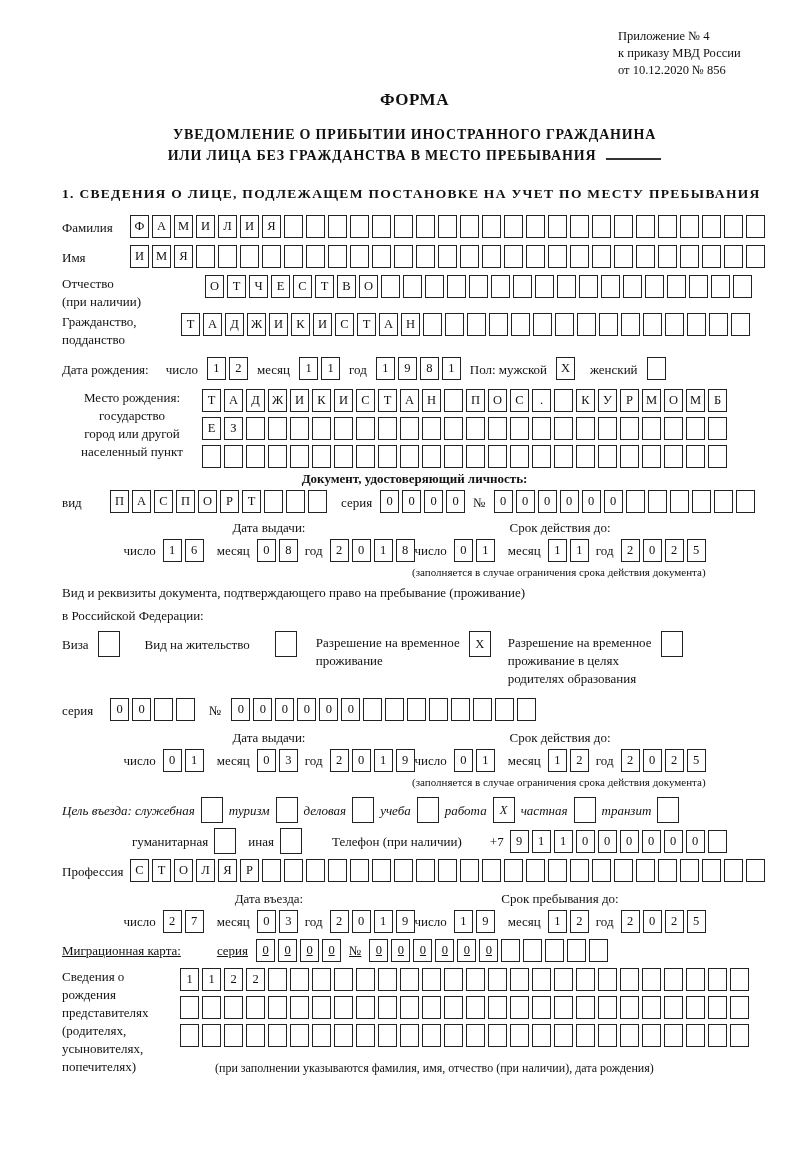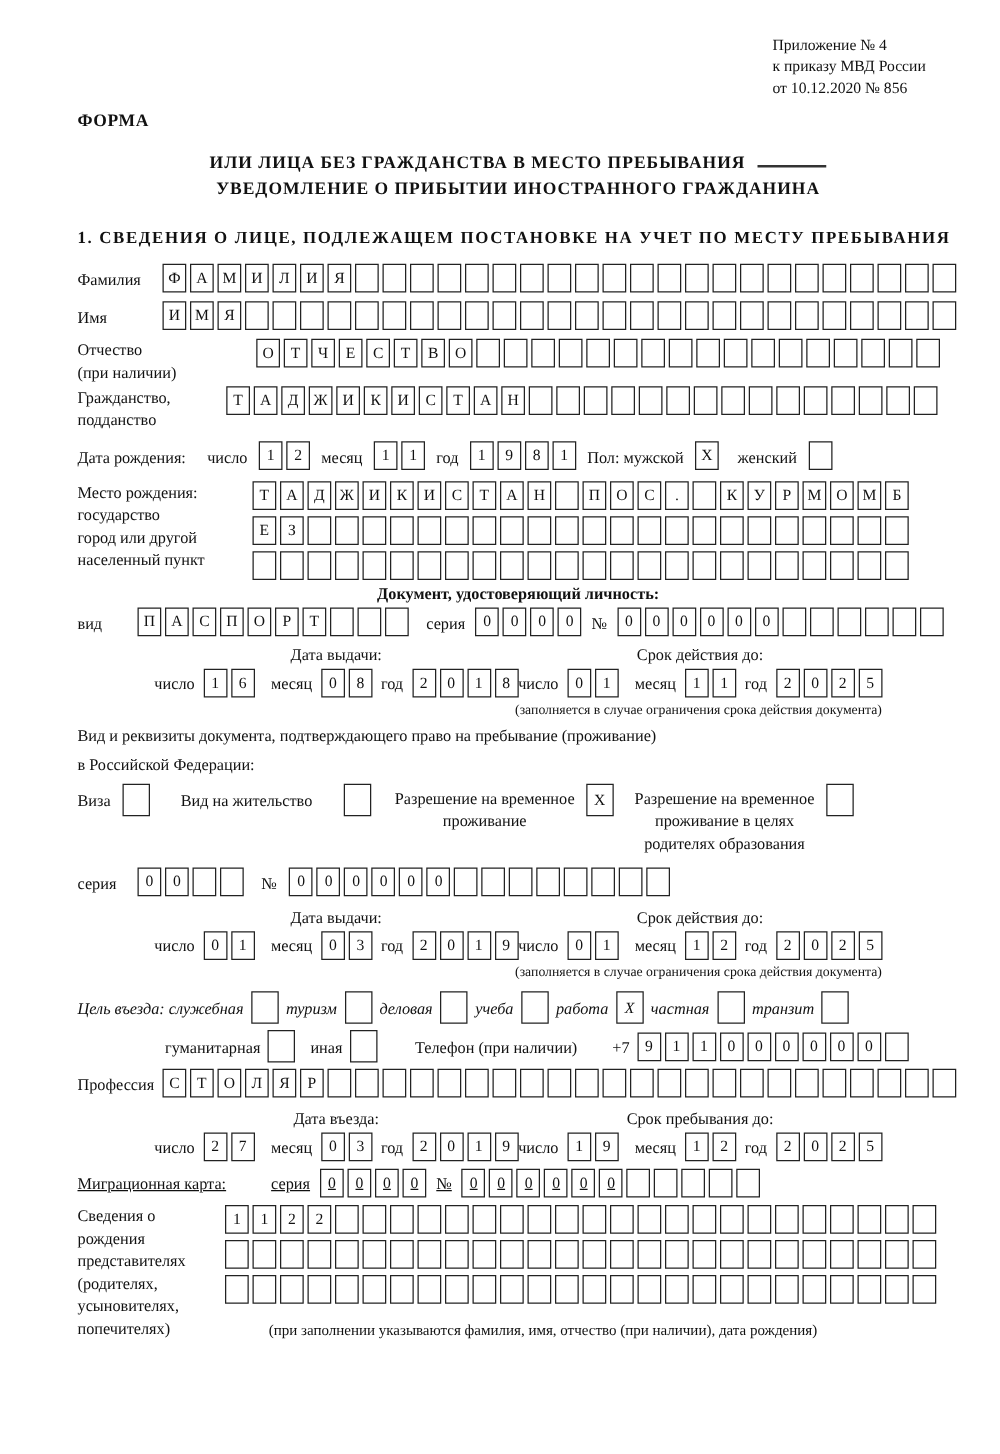--- a/index.html
+++ b/index.html
@@ -2,21 +2,21 @@
 <html><head>
 <meta charset="utf-8">
 <style>
   html,body{margin:0;padding:0;background:#fff;}
   body{width:800px;height:1163px;color:#111;font-family:"Liberation Serif","DejaVu Serif",serif;font-size:13px;overflow:hidden;}
   .page{padding:28px 33px 10px 62px;box-sizing:border-box;width:800px;height:1163px;position:relative;}
 
   
   .hdr{margin-left:556px;line-height:17px;font-size:12.5px;}
   .hdr .amend{font-size:11.5px;line-height:16px;margin-top:3px;}
-  .forma{text-align:left;font-weight:bold;font-size:14px;margin-top:11px;letter-spacing:.5px;}
+  .forma{text-align:center;font-weight:bold;font-size:17px;margin-top:11px;letter-spacing:.5px;}
 
   
   .title{margin-top:14px;text-align:center;font-weight:bold;font-size:14px;line-height:21px;letter-spacing:.8px;}
   .blank-line{display:inline-block;width:55px;border-bottom:2px solid #333;margin-left:10px;}
 
   .sec-head{margin-top:20px;font-weight:bold;font-size:13.5px;letter-spacing:1.3px;white-space:nowrap;}
 
   
   .fields{margin-top:13px;}
   .frow{display:flex;align-items:flex-start;margin-bottom:5px;}
@@ -33,21 +33,21 @@
   .date-cols{display:flex;justify-content:center;margin-bottom:4px;}
   .dhead{text-align:center;line-height:16px;margin-bottom:2px;}
   .dgroup{display:flex;align-items:center;gap:7px;}
   .dgroup .glabel{line-height:25px;}
   .dnote{font-size:11px;line-height:14px;margin-top:2px;white-space:nowrap;margin-left:-80px;text-align:right;}
 
   
   .para{line-height:19px;margin-top:4px;}
   .opt-row{display:flex;align-items:flex-start;gap:9px;margin-top:6px;margin-bottom:8px;}
   .optlabel{line-height:27px;}
-  .optml{text-align:center;line-height:18px;padding-top:3px;}
+  .optml{text-align:left;line-height:18px;padding-top:3px;}
   .purpose-row{display:flex;align-items:flex-start;gap:6px;margin-bottom:4px;}
   .purpose-row .optlabel{line-height:27px;}
   .indent70{margin-left:70px;}
 
   .mig-row{display:flex;align-items:center;gap:8px;margin-top:5px;margin-bottom:0;text-decoration:underline;}
 
   .rep-note{font-size:12px;line-height:15px;margin-top:9px;margin-left:35px;white-space:nowrap;}
 </style>
 </head>
 <body>
@@ -55,22 +55,22 @@
 <div class="page">
 
   <div class="hdr">
     <div>Приложение № 4</div>
     <div>к приказу МВД России</div>
     <div>от 10.12.2020 № 856</div>
   </div>
   <div class="forma">ФОРМА</div>
 
   <div class="title">
+    <div>УВЕДОМЛЕНИЕ О ПРИБЫТИИ ИНОСТРАННОГО ГРАЖДАНИНА</div>
     <div><span>ИЛИ ЛИЦА БЕЗ ГРАЖДАНСТВА В МЕСТО ПРЕБЫВАНИЯ</span><span class="blank-line"></span></div>
-    <div>УВЕДОМЛЕНИЕ О ПРИБЫТИИ ИНОСТРАННОГО ГРАЖДАНИНА</div>
   </div>
 
   <div class="sec-head">1. СВЕДЕНИЯ О ЛИЦЕ, ПОДЛЕЖАЩЕМ ПОСТАНОВКЕ НА УЧЕТ ПО МЕСТУ ПРЕБЫВАНИЯ</div>
 
   <div class="fields">
 
     <div class="frow">
       <span class="flabel w68">Фамилия</span>
       <div class="cells">
           <span class="cell">Ф</span>
@@ -229,21 +229,21 @@
       <span class="flabel">Пол: мужской</span>
       <div class="cells">
           <span class="cell">X</span>
         </div>
       <span class="flabel" style="margin-left:6px;">женский</span>
       <div class="cells">
           <span class="cell"></span>
         </div>
     </div>
 
-    <div class="frow" style="margin-bottom:2px;">
+    <div class="frow" style="margin-bottom:2px;text-align:center;">
       <span class="flabel2 w140">
         <span>Место рождения:</span><br>
         <span>государство</span><br>
         <span>город или другой</span><br>
         <span>населенный пункт</span>
       </span>
       <div class="vstack">
         <div class="cells">
             <span class="cell">Т</span>
             <span class="cell">А</span>

